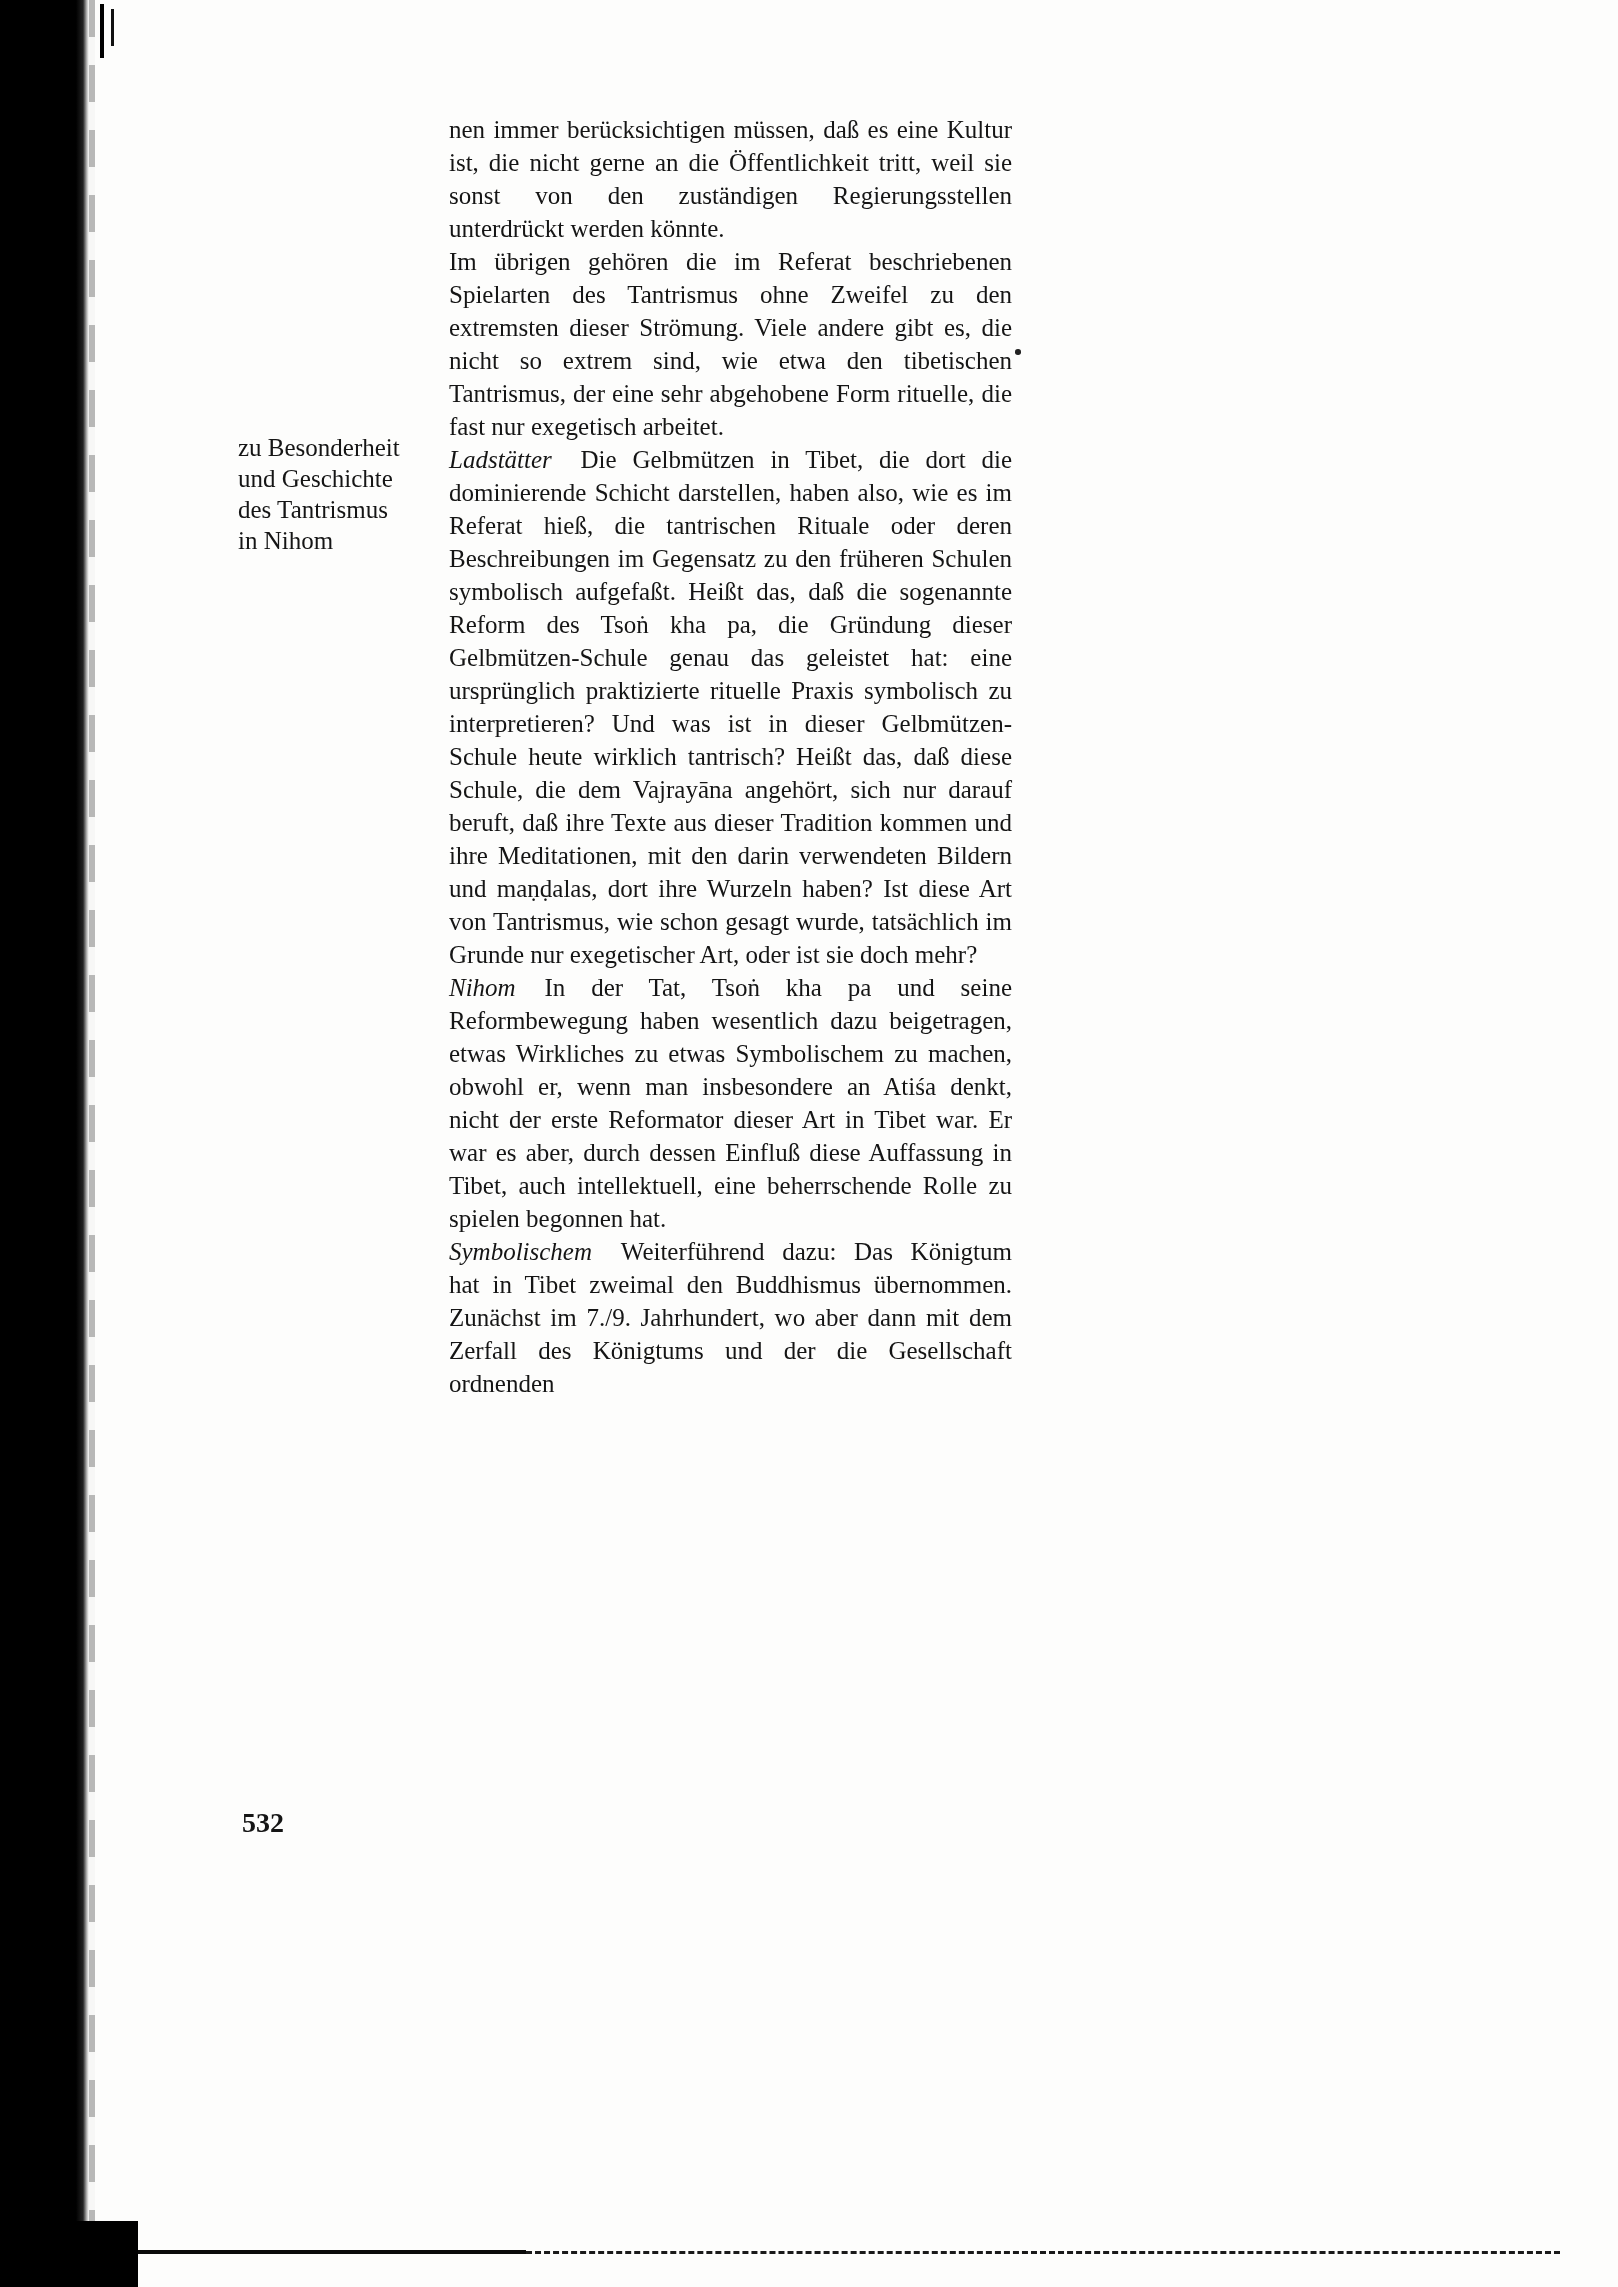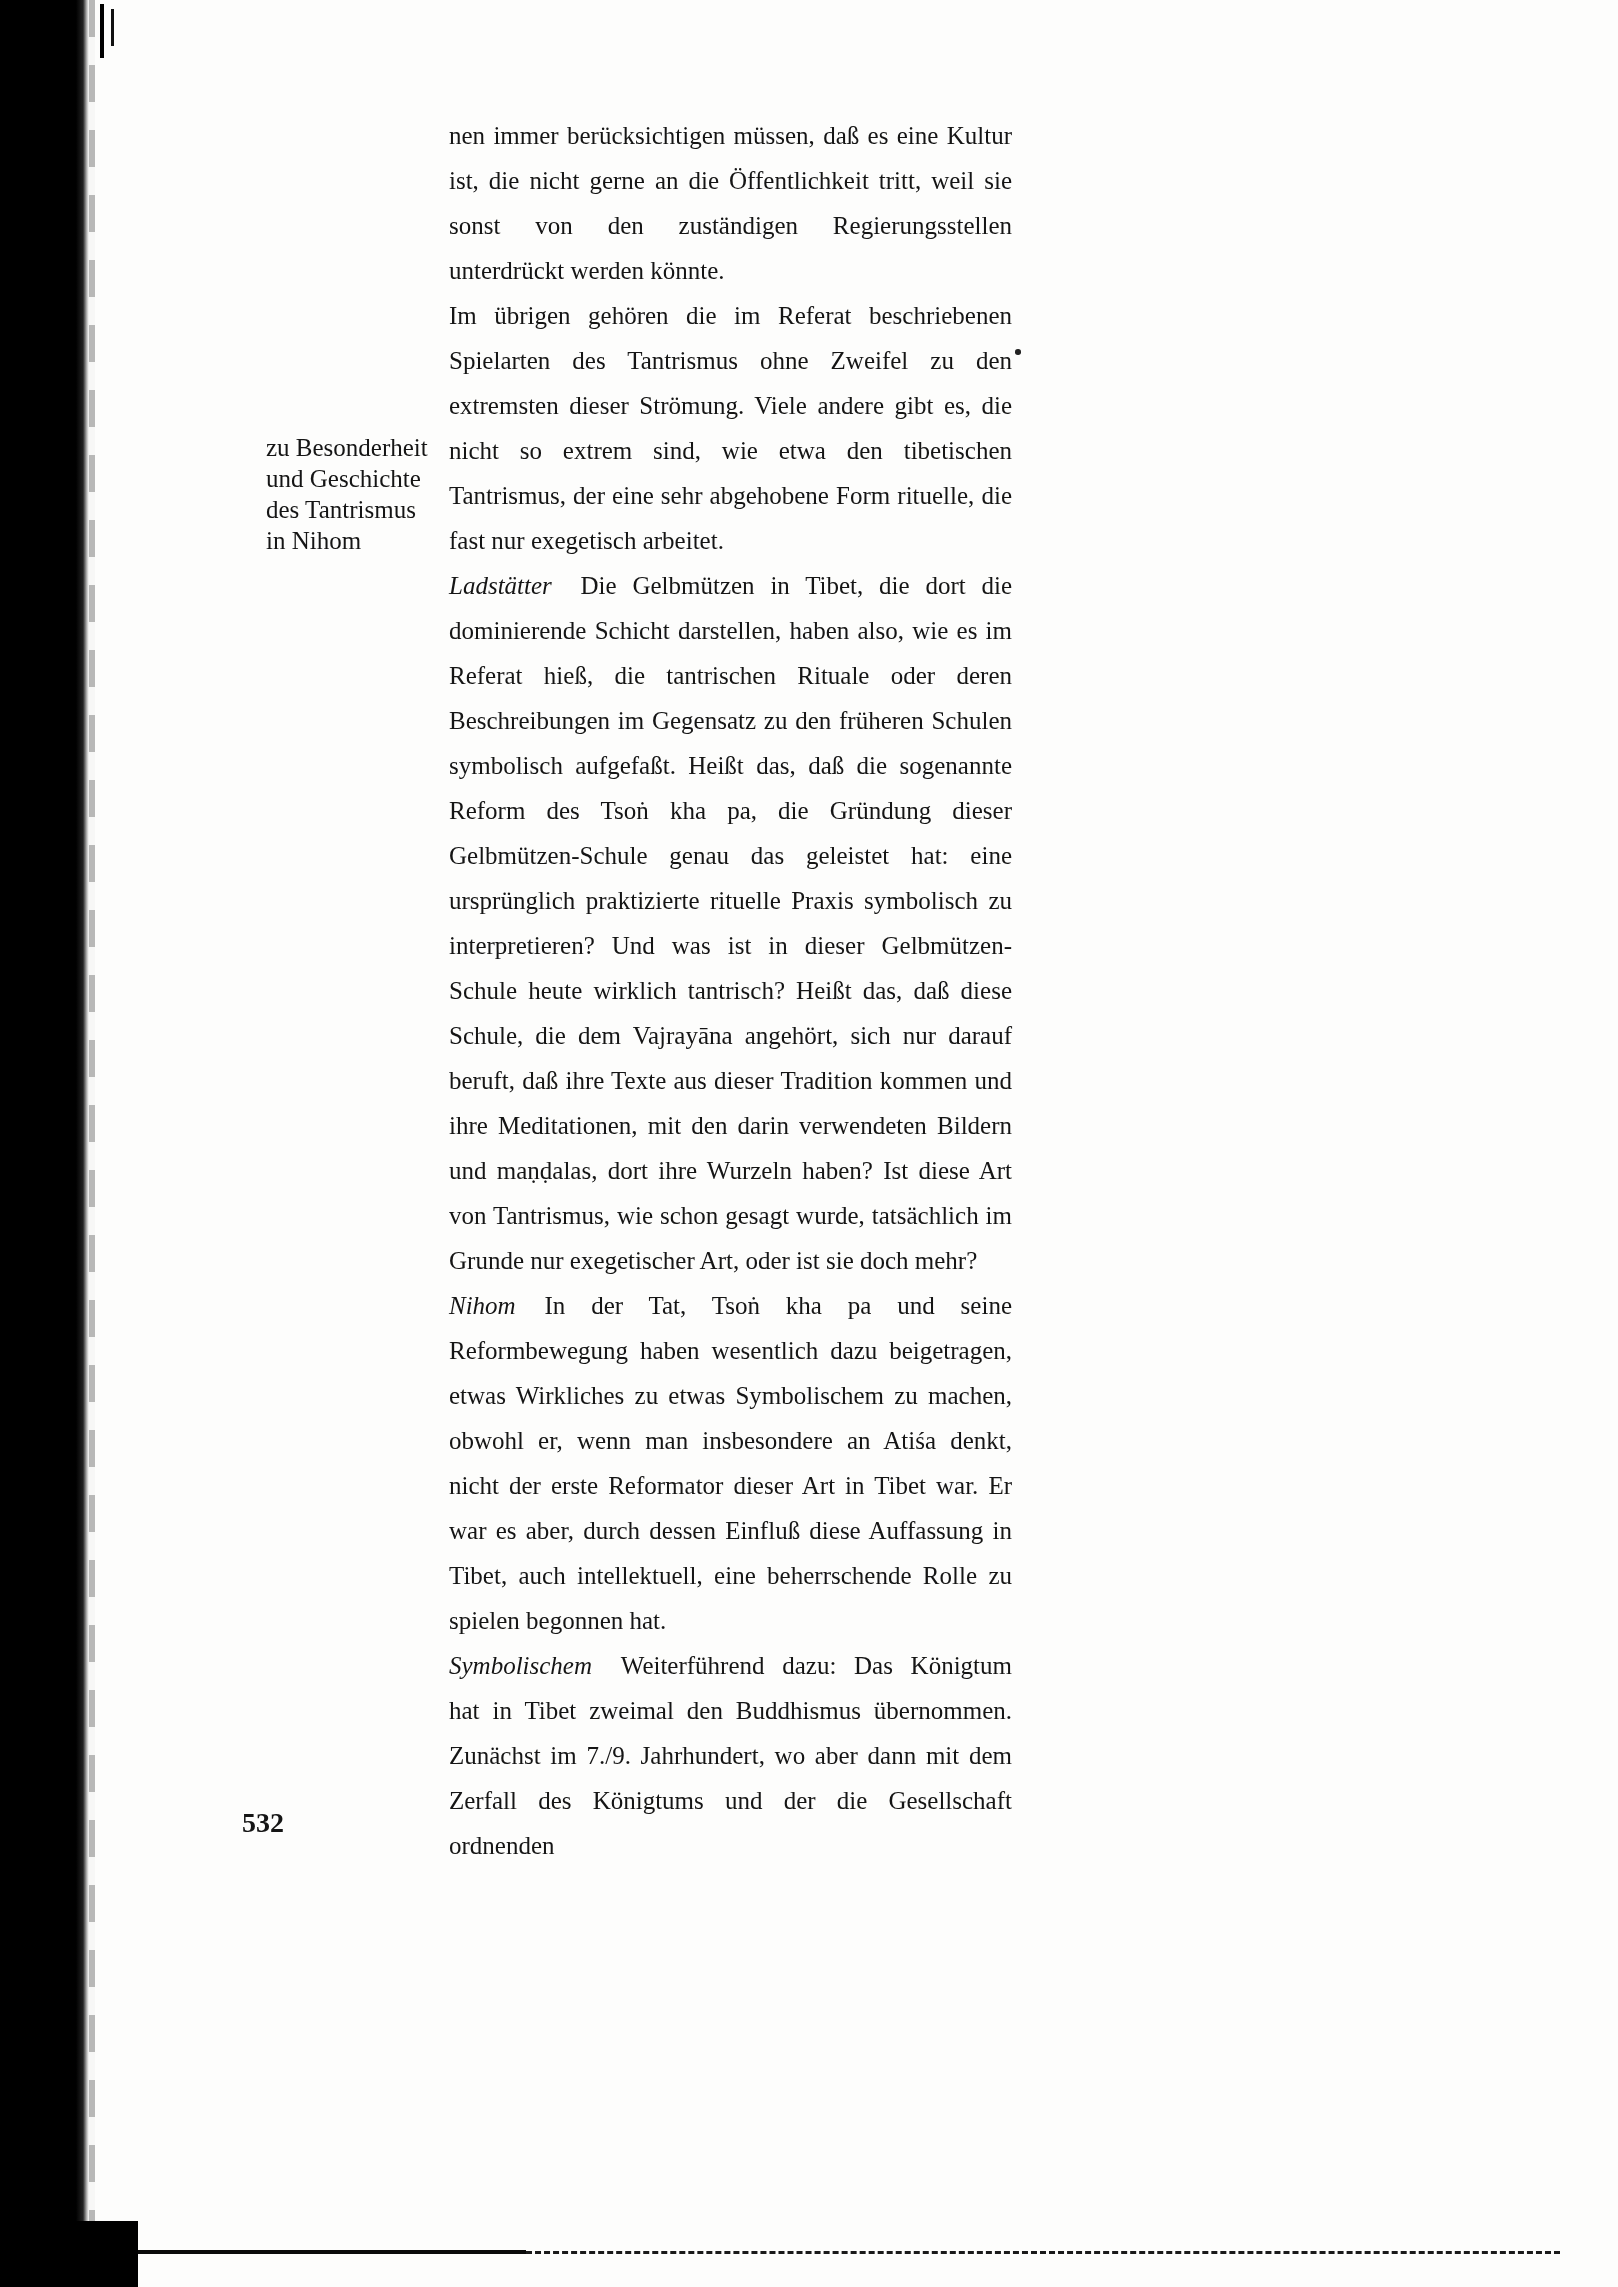--- a/index.html
+++ b/index.html
@@ -72,30 +72,29 @@
 
   
   .margin-note {
     position: absolute;
     left: 238px;
     top: 432px;
     width: 194px;
     font-size: 25px;
     line-height: 31px;
     color: #151515;
-    margin-left: 28px;
   }
 
   .text-column {
     position: absolute;
     left: 449px;
     top: 113px;
     width: 563px;
     font-size: 25px;
-    line-height: 45px;
+    line-height: 33px;
     text-align: justify;
     hyphens: auto;
     -webkit-hyphens: auto;
     color: #151515;
   }
   .text-column p.para {
     margin: 0;
     padding: 0;
   }
   .seg-speaker {

